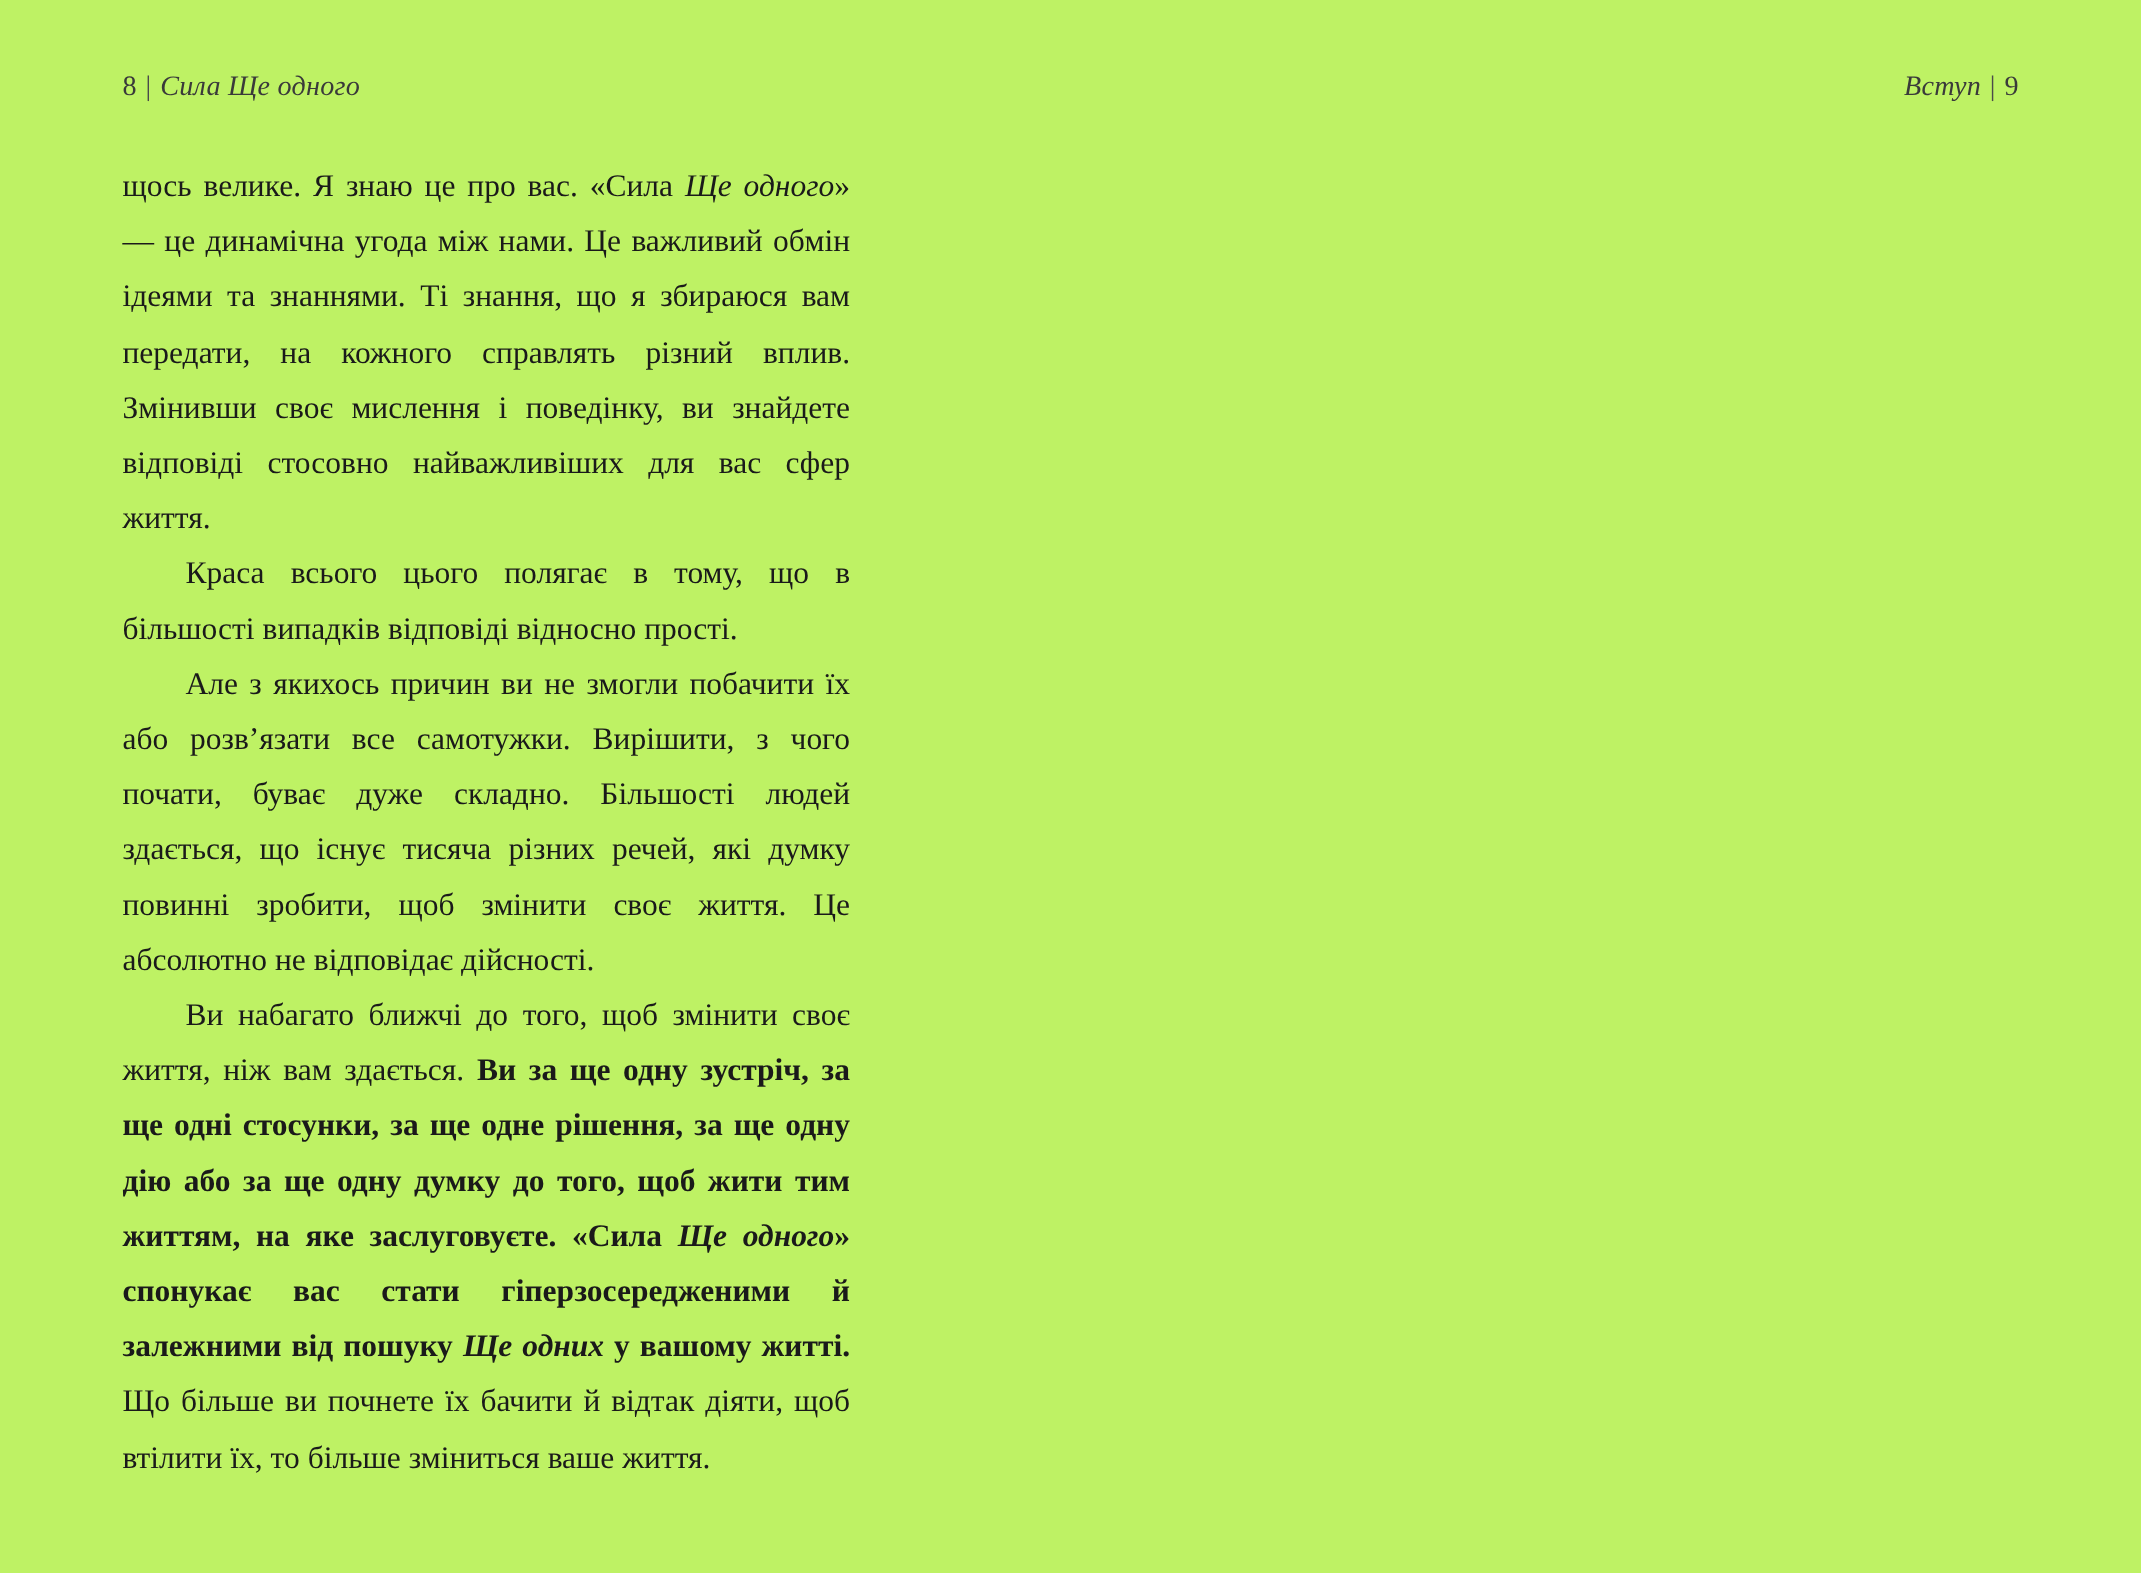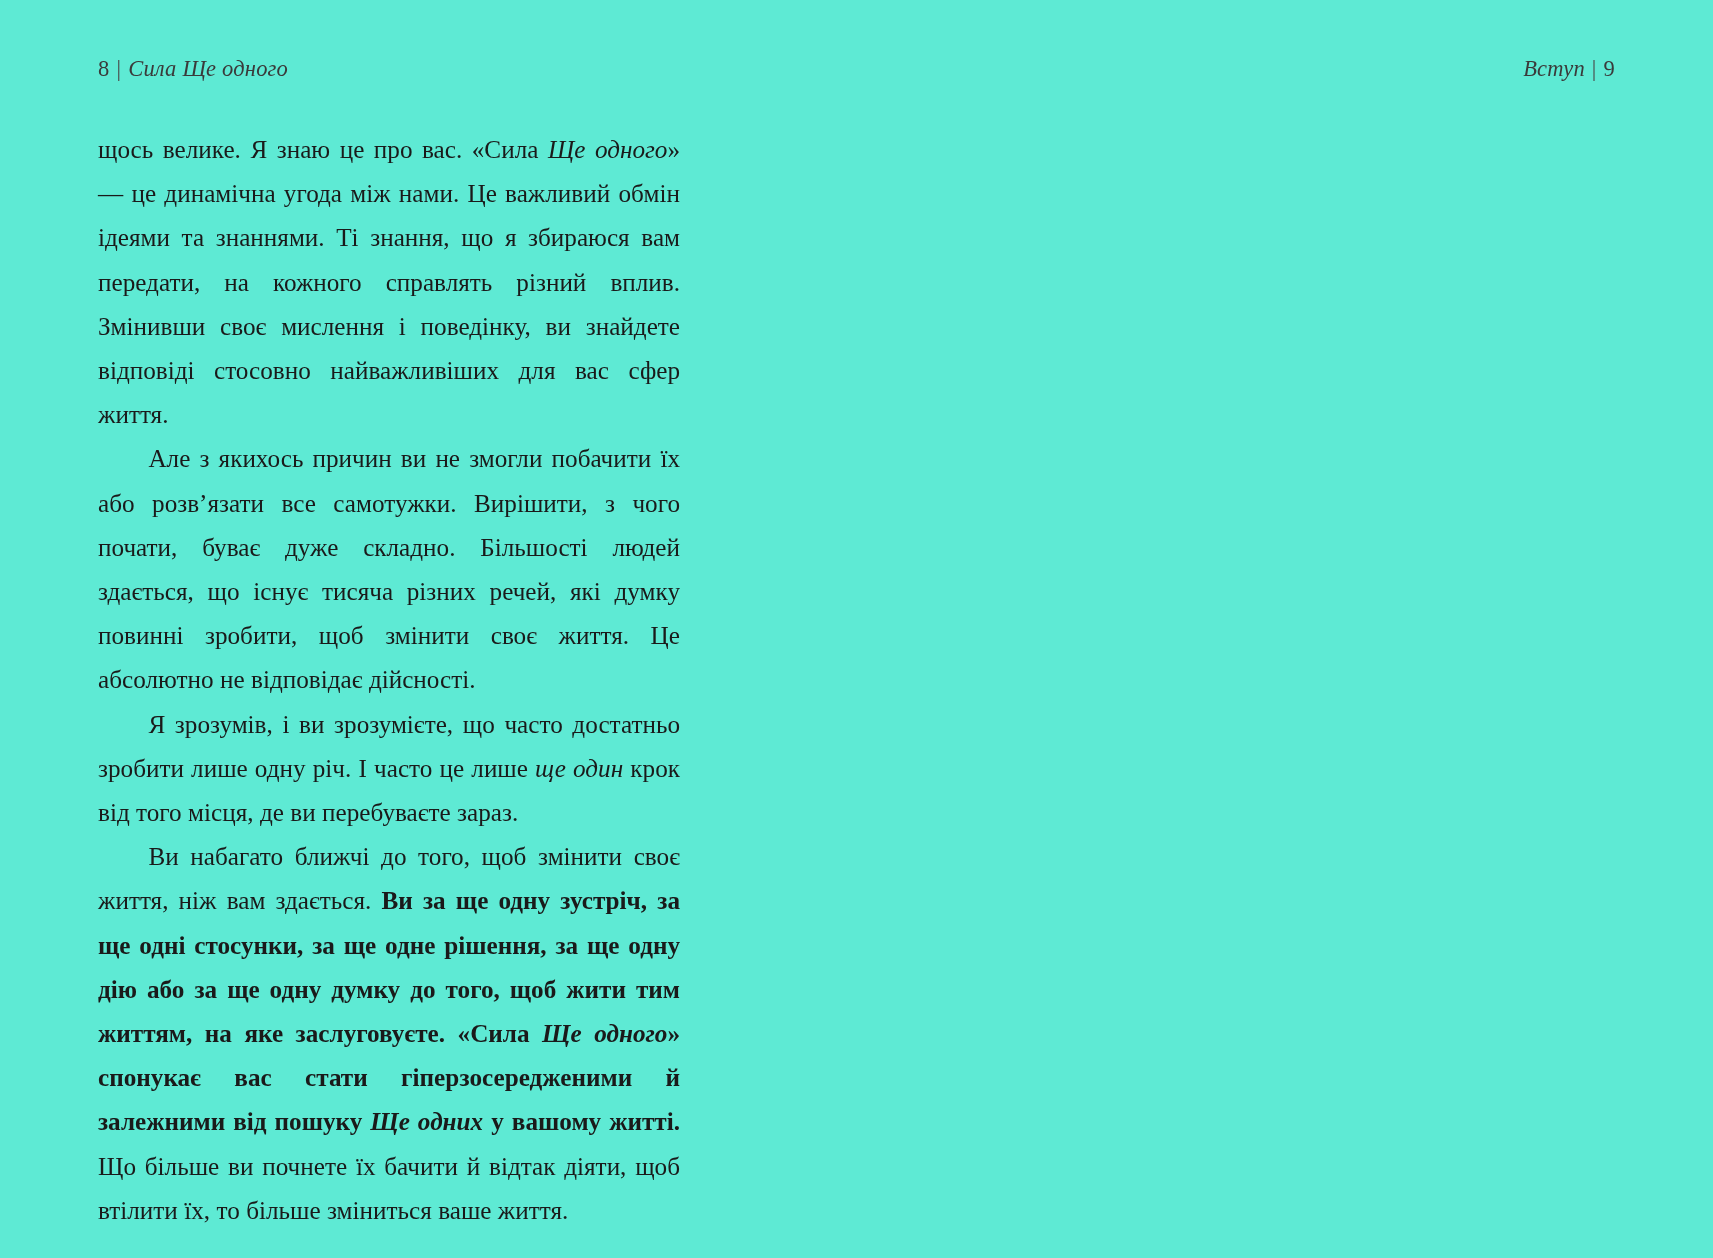--- a/index.html
+++ b/index.html
@@ -12,21 +12,21 @@
     height: 1258px;
     overflow: hidden;
     font-family: "Liberation Serif", "DejaVu Serif", serif;
     color: #1a1a1a;
     -webkit-font-smoothing: antialiased;
   }
   .spread {
     position: relative;
     width: 1713px;
     height: 1258px;
-    background: #5eead4;
+    background: #bef264;
     box-sizing: border-box;
   }
   .page {
     position: absolute;
     top: 0;
     height: 1258px;
     box-sizing: border-box;
   }
   .page-left  { left: 0px;   width: 856px; }
   .page-right { left: 857px; width: 856px; }
@@ -84,22 +84,22 @@
 <div class="spread">
 
   <div class="page page-left">
 
     <div class="running-head rh-left">
       <span class="folio">8</span><span class="rule">|</span><span>Сила Ще одного</span>
     </div>
 
     <div class="textblock tb-left">
         <p>щось велике. Я знаю це про вас. «Сила <span class="it">Ще одного</span>» — це динамічна угода між нами. Це важливий обмін ідеями та знаннями. Ті знання, що я збираюся вам передати, на кожного справлять різний вплив. Змінивши своє мислення і поведінку, ви знайдете відповіді стосовно найважливіших для вас сфер життя.</p>
+        <p class="indent">Краса всього цього полягає в тому, що в більшості випадків відповіді відносно прості.</p>
         <p class="indent">Але з якихось причин ви не змогли побачити їх або розв’язати все самотужки. Вирішити, з чого почати, буває дуже складно. Більшості людей здається, що існує тисяча різних речей, які думку повинні зробити, щоб змінити своє життя. Це абсолютно не відповідає дійсності.</p>
-        <p class="indent">Я зрозумів, і ви зрозумієте, що часто достатньо зробити лише одну річ. І часто це лише <span class="it">ще один</span> крок від того місця, де ви перебуваєте зараз.</p>
         <p class="indent">Ви набагато ближчі до того, щоб змінити своє життя, ніж вам здається. <span class="bd">Ви за ще одну зустріч, за ще одні стосунки, за ще одне рішення, за ще одну дію або за ще одну думку до того, щоб жити тим життям, на яке заслуговуєте. «Сила </span><span class="bdi">Ще одного</span><span class="bd">» спонукає вас стати гіперзосередженими й залежними від пошуку </span><span class="bdi">Ще одних</span><span class="bd"> у вашому житті.</span> Що більше ви почнете їх бачити й відтак діяти, щоб втілити їх, то більше зміниться ваше життя.</p>
       </div>
   </div>
 
   <div class="page page-right">
 
     <div class="running-head rh-right">
       <span>Вступ</span><span class="rule">|</span><span class="folio">9</span>
     </div>
 

